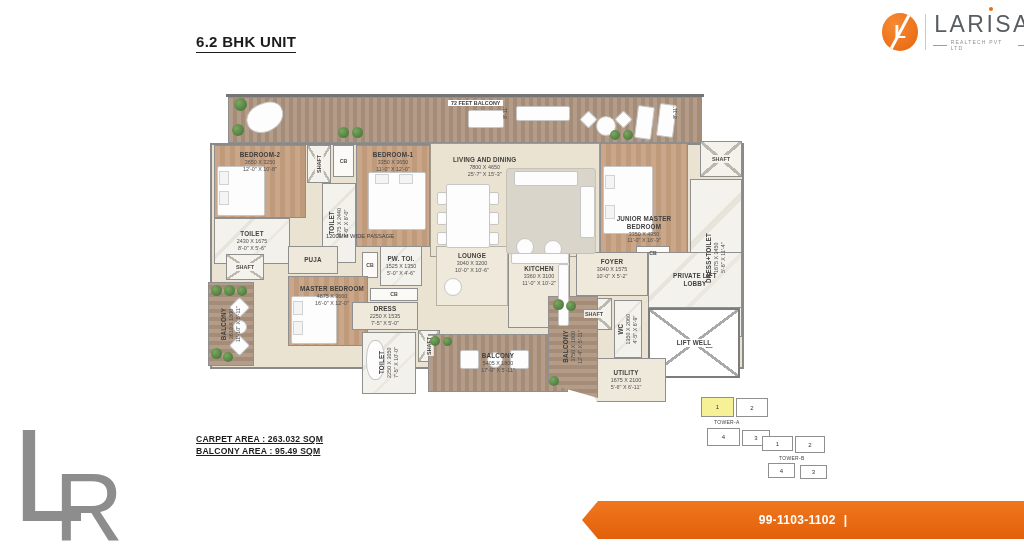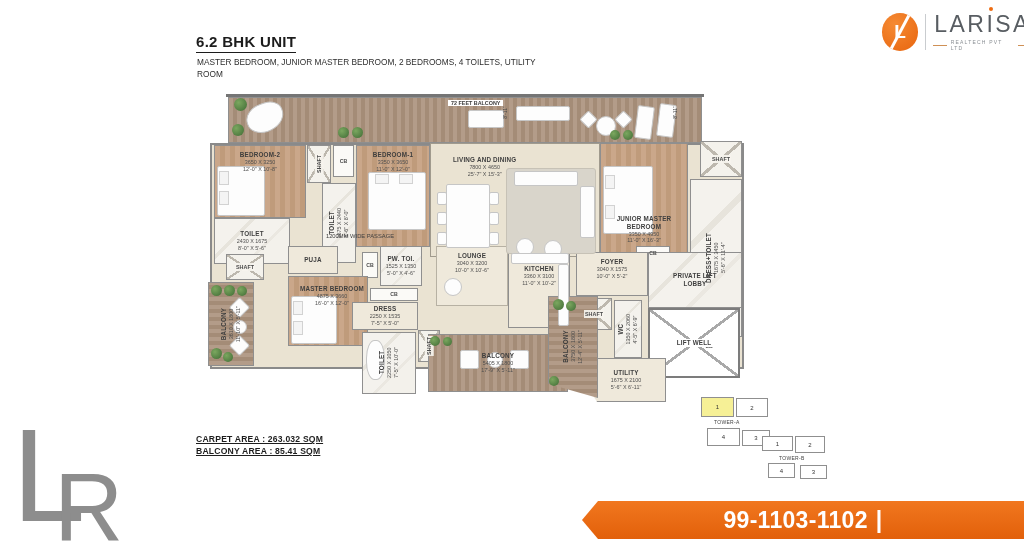--- a/index.html
+++ b/index.html
@@ -36,21 +36,21 @@
   
   .area-line{position:absolute;left:196px;font-size:8.6px;font-weight:bold;color:#1d1d1d;
              text-decoration:underline;letter-spacing:.2px;}
 
   
   .ribbon{position:absolute;left:582px;top:501px;width:442px;height:38px;
           background:linear-gradient(#f1771f,#e2600a);
           clip-path:polygon(16px 0,100% 0,100% 100%,16px 100%,0 50%);
           display:flex;align-items:center;justify-content:center;gap:8px;
           box-shadow:0 2px 4px rgba(0,0,0,.25);}
-  .ribbon span{color:#fff;font-size:23px;font-weight:bold;letter-spacing:.3px;}
+  .ribbon span{color:#fff;font-size:12px;font-weight:bold;letter-spacing:.3px;}
 
   
   .room,.zone{position:absolute;box-sizing:border-box;border:1.6px solid #8f8f8f;
         display:flex;align-items:center;justify-content:center;overflow:hidden;}
   .zone{border:none;}
   .lbl{text-align:center;line-height:1.25;position:relative;z-index:3;}
   .rname{font-size:6.3px;font-weight:bold;color:#3e3e3e;letter-spacing:.2px;}
   .rdim{font-size:5.4px;color:#4f4f4f;}
   .v .lbl{writing-mode:vertical-rl;transform:rotate(180deg);}
   .top{align-items:flex-start;}
@@ -96,21 +96,20 @@
   .ktower{position:absolute;font-size:5px;color:#444;letter-spacing:.3px;}
 </style>
 </head>
 <body>
 
 <div class="wm wm-l">L</div>
 <div class="wm wm-r">R</div>
 
 <div class="title">6.2 BHK UNIT</div>
 <div class="desc">
-  <div>MASTER BEDROOM, JUNIOR MASTER BEDROOM, 2 BEDROOMS, 4 TOILETS, UTILITY ROOM</div>
 </div>
 
 <div class="logo">
   <div class="logo-circle">
     <span class="logo-mono">L</span>
   </div>
   <div class="logo-sep"></div>
   <div class="logo-text">
     <div class="logo-brand">
       <span>LAR</span><span class="logo-i">I</span><span>SA</span>
@@ -414,18 +413,18 @@
   </div>
 <div class="ktower" style="left:779px;top:455px;">TOWER-B</div>
 <div class="kunit" style="left:768px;top:463px;width:27px;height:15px;">
     <span>4</span>
   </div>
 <div class="kunit" style="left:800px;top:465px;width:27px;height:14px;">
     <span>3</span>
   </div>
 
 <div class="area-line" style="top:434px;">CARPET AREA : 263.032 SQM</div>
-<div class="area-line" style="top:446px;">BALCONY AREA : 85.41 SQM</div>
+<div class="area-line" style="top:446px;">BALCONY AREA : 95.49 SQM</div>
 
 <div class="ribbon">
   <span>99-1103-1102</span>
   <span>|</span>
 </div>
 
 </body></html>

